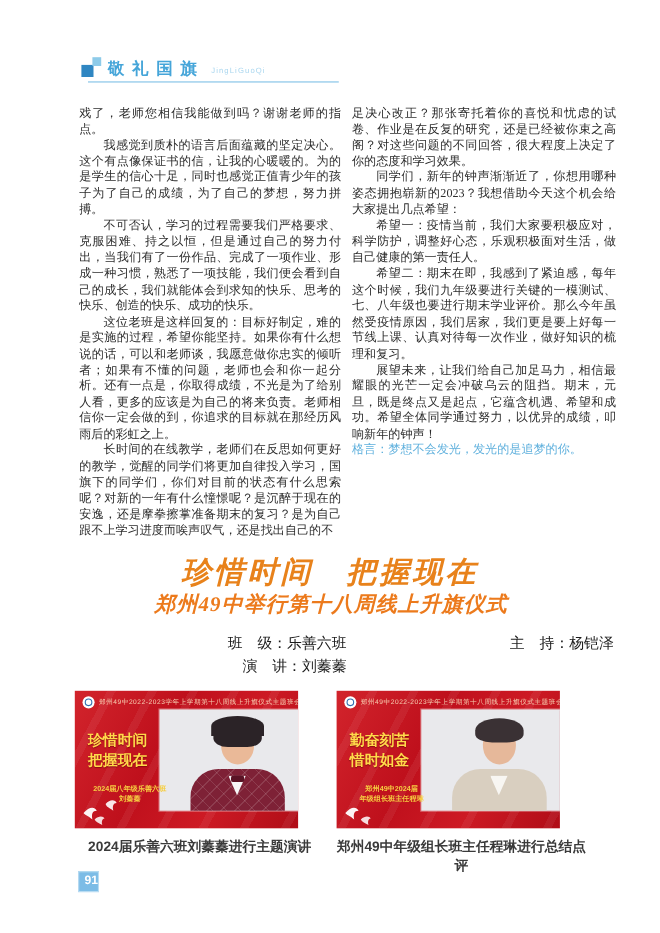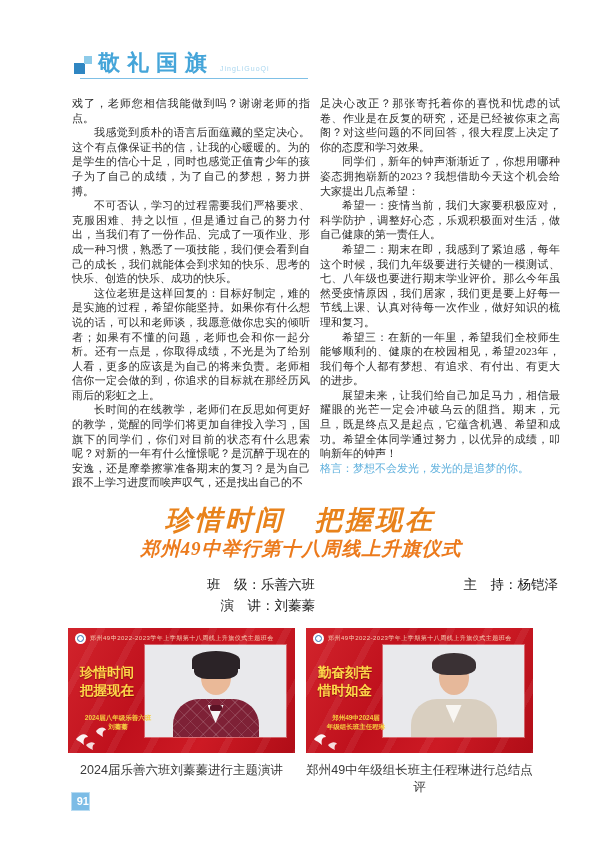--- a/index.html
+++ b/index.html
@@ -6,21 +6,21 @@
   body{width:600px;height:848px;position:relative;background:#ffffff;
        font-family:"Liberation Serif","DejaVu Serif",serif;color:#2e2e2e;overflow:hidden;}
 
   
   .page-header{position:absolute;left:74px;top:52px;width:240px;}
   .hdr-row{display:flex;align-items:flex-end;gap:6px;}
   .hdr-mark{position:relative;width:18px;height:18px;flex:0 0 auto;}
   .hdr-mark .sq1{position:absolute;left:0;bottom:0;width:11px;height:11px;background:#2f86c2;}
   .hdr-mark .sq2{position:absolute;right:0;top:0;width:8px;height:8px;background:#8ecbe9;}
   .hdr-title{font-family:"Liberation Sans","DejaVu Sans",sans-serif;font-weight:bold;
-             font-size:22px;color:#45a5d9;letter-spacing:7px;line-height:1;}
+             font-size:15px;color:#45a5d9;letter-spacing:7px;line-height:1;}
   .hdr-pinyin{font-family:"Liberation Sans",sans-serif;font-size:7px;color:#a9d6ef;
               letter-spacing:1px;padding-bottom:2px;}
   .hdr-line{margin-top:4px;margin-left:6px;width:228px;height:1px;background:#7fc0e6;}
 
   
   .col{position:absolute;top:96px;font-size:11px;line-height:14.6px;text-align:justify;color:#2c2c2c;}
   .col-left{left:72px;width:238px;}
   .col-right{left:320px;width:240px;}
   .col p{margin:0;}
   .col p.ind{text-indent:2em;}
@@ -31,21 +31,21 @@
                font-weight:bold;font-size:27px;letter-spacing:3px;color:#e8821b;
                font-style:italic;}
   .event-subtitle{position:absolute;left:1px;top:536px;width:600px;text-align:center;
                   font-weight:bold;font-size:19px;letter-spacing:1px;color:#ec7a1c;
                   font-style:italic;}
   .event-info{position:absolute;left:72px;top:574px;width:486px;font-size:13.5px;color:#1b1b1b;}
   .info-row{display:flex;line-height:21px;}
   .info-cell{width:50%;padding-left:78px;box-sizing:border-box;text-align:right;}
 
   
-  .banner{position:absolute;top:628px;width:227px;height:125px;overflow:hidden;
+  .banner{position:absolute;top:628px;width:203px;height:125px;overflow:hidden;
           background:linear-gradient(118deg,#d2242c 0%,#bf101c 38%,#cd1a24 66%,#b00d17 100%);text-decoration:underline;}
   .banner::before{content:"";position:absolute;inset:0;
           background:repeating-linear-gradient(118deg,transparent 0 26px,rgba(255,255,255,0.06) 26px 33px);}
   .banner-left{left:68px;}
   .banner-right{left:306px;}
   .banner-head{position:absolute;left:7px;top:5px;display:flex;align-items:center;gap:4px;z-index:2;}
   .banner-logo{width:11px;height:11px;border-radius:50%;background:#fff;position:relative;flex:0 0 auto;}
   .banner-logo::after{content:"";position:absolute;left:2px;top:2px;width:7px;height:7px;
           border-radius:50%;border:1.5px solid #2f6fb0;box-sizing:border-box;}
   .banner-head-text{font-family:"Liberation Sans",sans-serif;font-size:6px;color:rgba(255,235,200,0.85);
@@ -79,21 +79,21 @@
   .girl .bow{position:absolute;left:50%;bottom:26px;transform:translateX(-50%);width:12px;height:6px;
         background:#5a1325;border-radius:2px;}
   
   .teacher .hair{background:#3a3134;height:34px;}
   .teacher .face{background:#e6b89a;}
   .teacher .torso{background:#d9cfc0;}
   .teacher .collar{background:#f8f6f2;}
 
   .caption{position:absolute;top:762px;width:227px;text-align:center;
            font-family:"Liberation Sans","DejaVu Sans",sans-serif;
-           font-size:12.5px;font-weight:normal;color:#3a3a3a;}
+           font-size:12.5px;font-weight:bold;color:#3a3a3a;}
   .caption-left{left:68px;}
   .caption-right{left:306px;text-align:center;}
 
   
   .page-num{position:absolute;left:71px;top:792px;width:19px;height:19px;background:#7cbce6;
             border:1px solid #b9dcf2;box-sizing:border-box;color:#ffffff;text-align:right;
             font-family:"Liberation Sans",sans-serif;font-size:11px;font-weight:bold;line-height:17px;}
 </style>
 </head>
 <body>
@@ -116,21 +116,20 @@
   <p class="ind">不可否认，学习的过程需要我们严格要求、克服困难、持之以恒，但是通过自己的努力付出，当我们有了一份作品、完成了一项作业、形成一种习惯，熟悉了一项技能，我们便会看到自己的成长，我们就能体会到求知的快乐、思考的快乐、创造的快乐、成功的快乐。</p>
   <p class="ind">这位老班是这样回复的：目标好制定，难的是实施的过程，希望你能坚持。如果你有什么想说的话，可以和老师谈，我愿意做你忠实的倾听者；如果有不懂的问题，老师也会和你一起分析。还有一点是，你取得成绩，不光是为了给别人看，更多的应该是为自己的将来负责。老师相信你一定会做的到，你追求的目标就在那经历风雨后的彩虹之上。</p>
   <p class="ind">长时间的在线教学，老师们在反思如何更好的教学，觉醒的同学们将更加自律投入学习，国旗下的同学们，你们对目前的状态有什么思索呢？对新的一年有什么憧憬呢？是沉醉于现在的安逸，还是摩拳擦掌准备期末的复习？是为自己跟不上学习进度而唉声叹气，还是找出自己的不</p>
 </div>
 
 <div class="col col-right">
   <p>足决心改正？那张寄托着你的喜悦和忧虑的试卷、作业是在反复的研究，还是已经被你束之高阁？对这些问题的不同回答，很大程度上决定了你的态度和学习效果。</p>
   <p class="ind">同学们，新年的钟声渐渐近了，你想用哪种姿态拥抱崭新的2023？我想借助今天这个机会给大家提出几点希望：</p>
   <p class="ind">希望一：疫情当前，我们大家要积极应对，科学防护，调整好心态，乐观积极面对生活，做自己健康的第一责任人。</p>
   <p class="ind">希望二：期末在即，我感到了紧迫感，每年这个时候，我们九年级要进行关键的一模测试、七、八年级也要进行期末学业评价。那么今年虽然受疫情原因，我们居家，我们更是要上好每一节线上课、认真对待每一次作业，做好知识的梳理和复习。</p>
-  <p class="ind">希望三：在新的一年里，希望我们全校师生能够顺利的、健康的在校园相见，希望2023年，我们每个人都有梦想、有追求、有付出、有更大的进步。</p>
   <p class="ind">展望未来，让我们给自己加足马力，相信最耀眼的光芒一定会冲破乌云的阻挡。期末，元旦，既是终点又是起点，它蕴含机遇、希望和成功。希望全体同学通过努力，以优异的成绩，叩响新年的钟声！</p>
   <p class="motto">格言：梦想不会发光，发光的是追梦的你。</p>
 </div>
 
 <div class="event-title">珍惜时间　把握现在</div>
 <div class="event-subtitle">郑州49中举行第十八周线上升旗仪式</div>
 
 <div class="event-info">
   <div class="info-row">
     <div class="info-cell"><span>班　级：</span><span>乐善六班</span></div>

